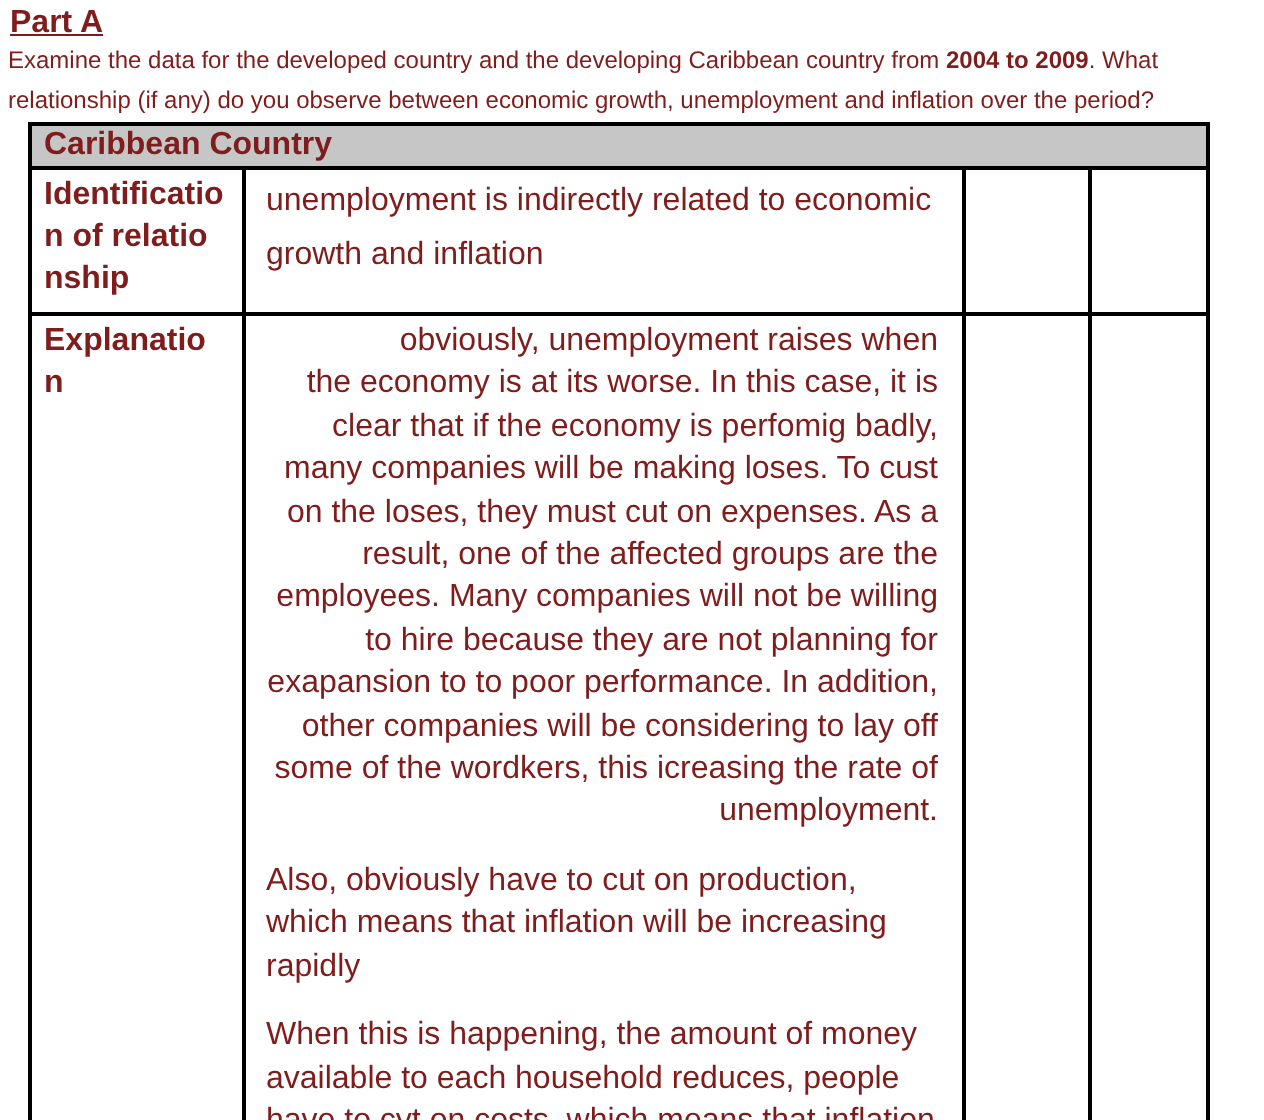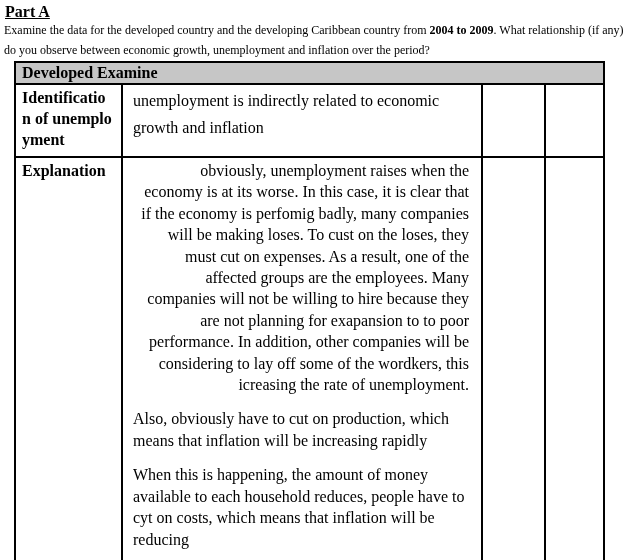--- a/index.html
+++ b/index.html
@@ -6,22 +6,22 @@
     margin: 0;
     padding: 0;
     background: #ffffff;
   }
   .page {
     position: relative;
     width: 632px;
     height: 560px;
     background: #ffffff;
     overflow: hidden;
-    font-family: Liberation Serif, serif;
-    color: #000000;
+    font-family: Liberation Sans, sans-serif;
+    color: #7f1d1d;
   }
   .part-title {
     margin: 2px 0 0 5px;
     font-size: 16px;
     line-height: 19px;
     font-weight: bold;
     text-decoration: underline;
   }
   .intro {
     margin: 0 0 0 4px;
@@ -78,25 +78,25 @@
   <table class="doc-table">
     <colgroup>
       <col style="width:107px">
       <col style="width:360px">
       <col style="width:63px">
       <col style="width:59px">
     </colgroup>
 
     <tbody>
         <tr>
-      <td class="header-cell" colspan="4">Developed Examine</td>
+      <td class="header-cell" colspan="4">Caribbean Country</td>
     </tr>
 
     <tr class="row-identification">
-      <td class="label-cell">Identification of unemployment</td>
+      <td class="label-cell">Identification of relationship</td>
       <td class="content-cell row1-content">unemployment is indirectly related to economic growth and inflation</td>
       <td class="mark-cell"></td>
       <td class="mark-cell"></td>
     </tr>
 
     <tr class="row-explanation">
       <td class="label-cell">Explanation</td>
       <td class="content-cell row2-content">
         <p class="indent-first">obviously, unemployment raises when the economy is at its worse. In this case, it is clear that if the economy is perfomig badly, many companies will be making loses. To cust on the loses, they must cut on expenses. As a result, one of the affected groups are the employees. Many companies will not be willing to hire because they are not planning for exapansion to to poor performance. In addition, other companies will be considering to lay off some of the wordkers, this icreasing the rate of unemployment.</p>
         <p>Also, obviously have to cut on production, which means that inflation will be increasing rapidly</p>

